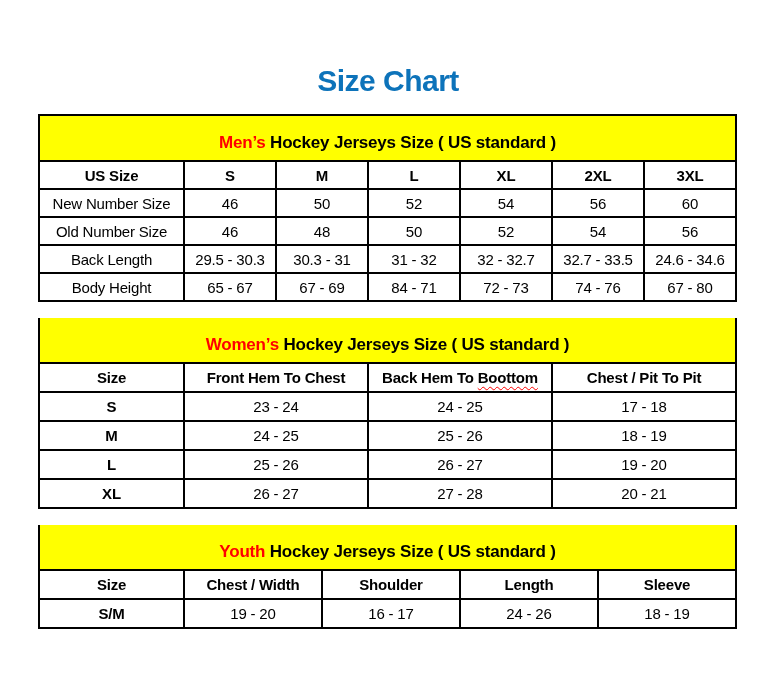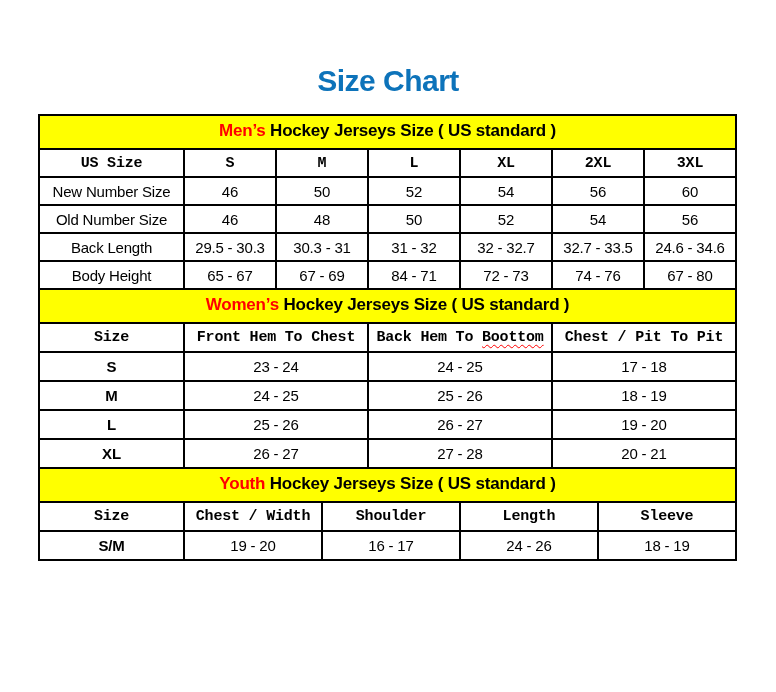--- a/index.html
+++ b/index.html
@@ -34,41 +34,41 @@
     margin-left: 38px;
     width: 699px;
   }
   .banner {
     background: var(--banner-yellow, #ffff00);
     border: 2px solid var(--border-black, #000);
     border-bottom: none;
     text-align: center;
     font-weight: bold;
     font-size: 17px;
-    padding: 5px 0 7px 0;
+    padding: 17px 0 7px 0;
     letter-spacing: -0.2px;
   }
-  .banner.not-first { border-top: none; }
+  .banner.not-first { border-top: none; margin-top: 16px; }
   .hl { color: var(--highlight-red, #ff0000); }
   table {
     border-collapse: collapse;
     table-layout: fixed;
     width: 100%;
   }
   th, td {
     border: 2px solid var(--border-black, #000);
     text-align: center;
     vertical-align: middle;
     padding: 0 2px;
     font-size: 15px;
     letter-spacing: -0.2px;
     overflow: hidden;
     white-space: nowrap;
   }
-  thead th { font-weight: bold; font-family: Liberation Mono, monospace; }
+  thead th { font-weight: bold; }
   td { font-weight: normal; }
   td.lbl-bold { font-weight: bold; }
   .tbl-mens tr { height: 28px; }
   .tbl-womens tr, .tbl-youth tr { height: 29px; }
   .col-label { width: 145px; }
   .wavy {
     text-decoration: underline;
     text-decoration-style: wavy;
     text-decoration-color: var(--highlight-red, #ff0000);
     text-decoration-thickness: 1px;

